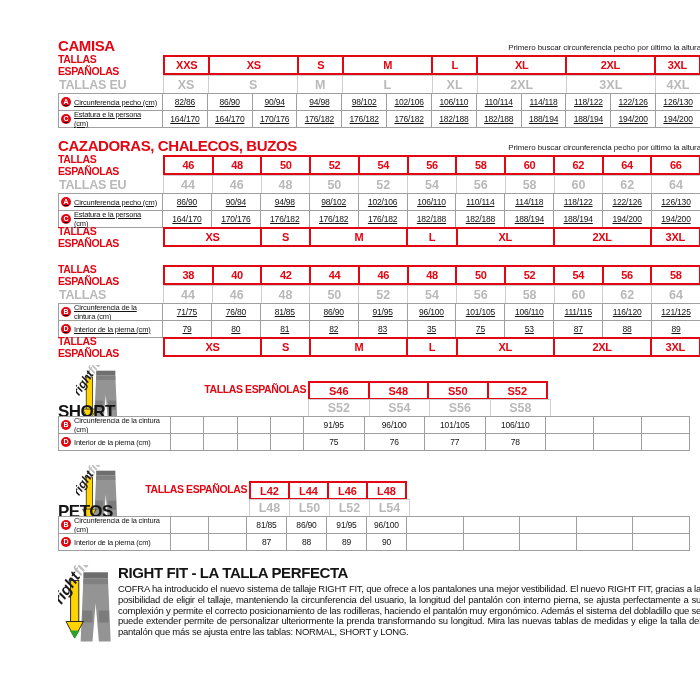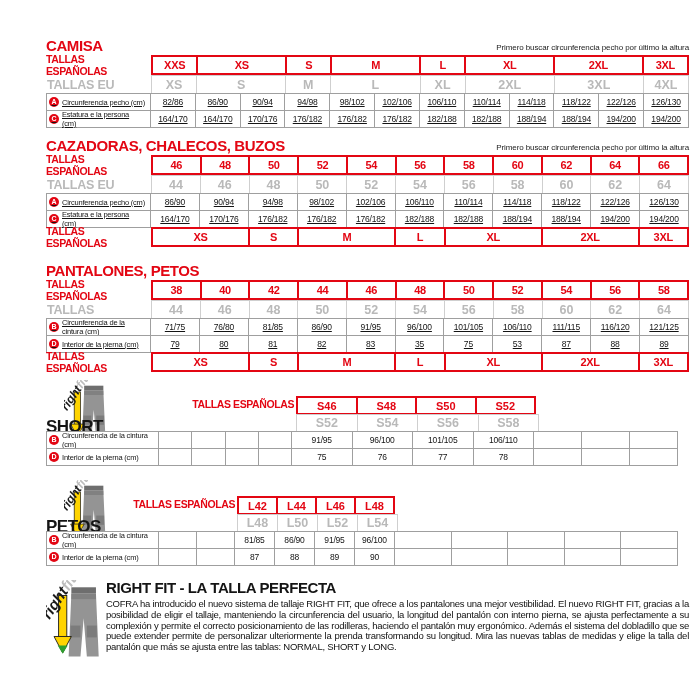--- a/index.html
+++ b/index.html
@@ -8,21 +8,21 @@
     --grayborder:#cfcfcf;
     --valborder:#9f9f9f;
     --ink:#141414;
   }
   *{box-sizing:border-box;}
   html,body{margin:0;padding:0;}
   body{
     width:700px;height:700px;background:#fff;overflow:hidden;
     font-family:"Liberation Sans","DejaVu Sans",sans-serif;color:var(--ink);
   }
-  .page{padding:38px 2px 0 46px;width:568px;}
+  .page{padding:38px 2px 0 58px;width:568px;}
 
   
   .section-head{display:flex;justify-content:space-between;align-items:flex-end;margin-bottom:2px;width:643px;}
   .sec-title{color:var(--red);font-size:15px;font-weight:bold;letter-spacing:-0.4px;margin:0;line-height:15px;}
   .sec-note{font-size:8px;color:#1c1c1c;padding-bottom:1px;letter-spacing:-0.1px;}
 
   
   .sizetable{width:643px;}
   .trow{display:flex;width:643px;}
   .tlabel{flex:0 0 105px;display:flex;align-items:center;justify-content:flex-end;padding-right:5px;font-weight:bold;}
@@ -253,21 +253,20 @@
             <div class="cell cell-red" style="flex-grow: 2; flex-basis: 0px;">XL</div>
             <div class="cell cell-red" style="flex-grow: 2; flex-basis: 0px;">2XL</div>
             <div class="cell cell-red" style="flex-grow: 1; flex-basis: 0px;">3XL</div>
           </div>
         </div>
       </div>
   </div>
 
   <div class="section sec-pantalones">
     <div class="section-head">
-      <h2 class="sec-title">PANTALONES, PETOS</h2>
     </div>
     <div class="sizetable">
         <div class="trow row-es">
           <div class="tlabel lbl-red">TALLAS ESPAÑOLAS</div>
           <div class="cells">
             <div class="cell cell-red" style="flex-grow: 1; flex-basis: 0px;">38</div>
             <div class="cell cell-red" style="flex-grow: 1; flex-basis: 0px;">40</div>
             <div class="cell cell-red" style="flex-grow: 1; flex-basis: 0px;">42</div>
             <div class="cell cell-red" style="flex-grow: 1; flex-basis: 0px;">44</div>
             <div class="cell cell-red" style="flex-grow: 1; flex-basis: 0px;">46</div>

